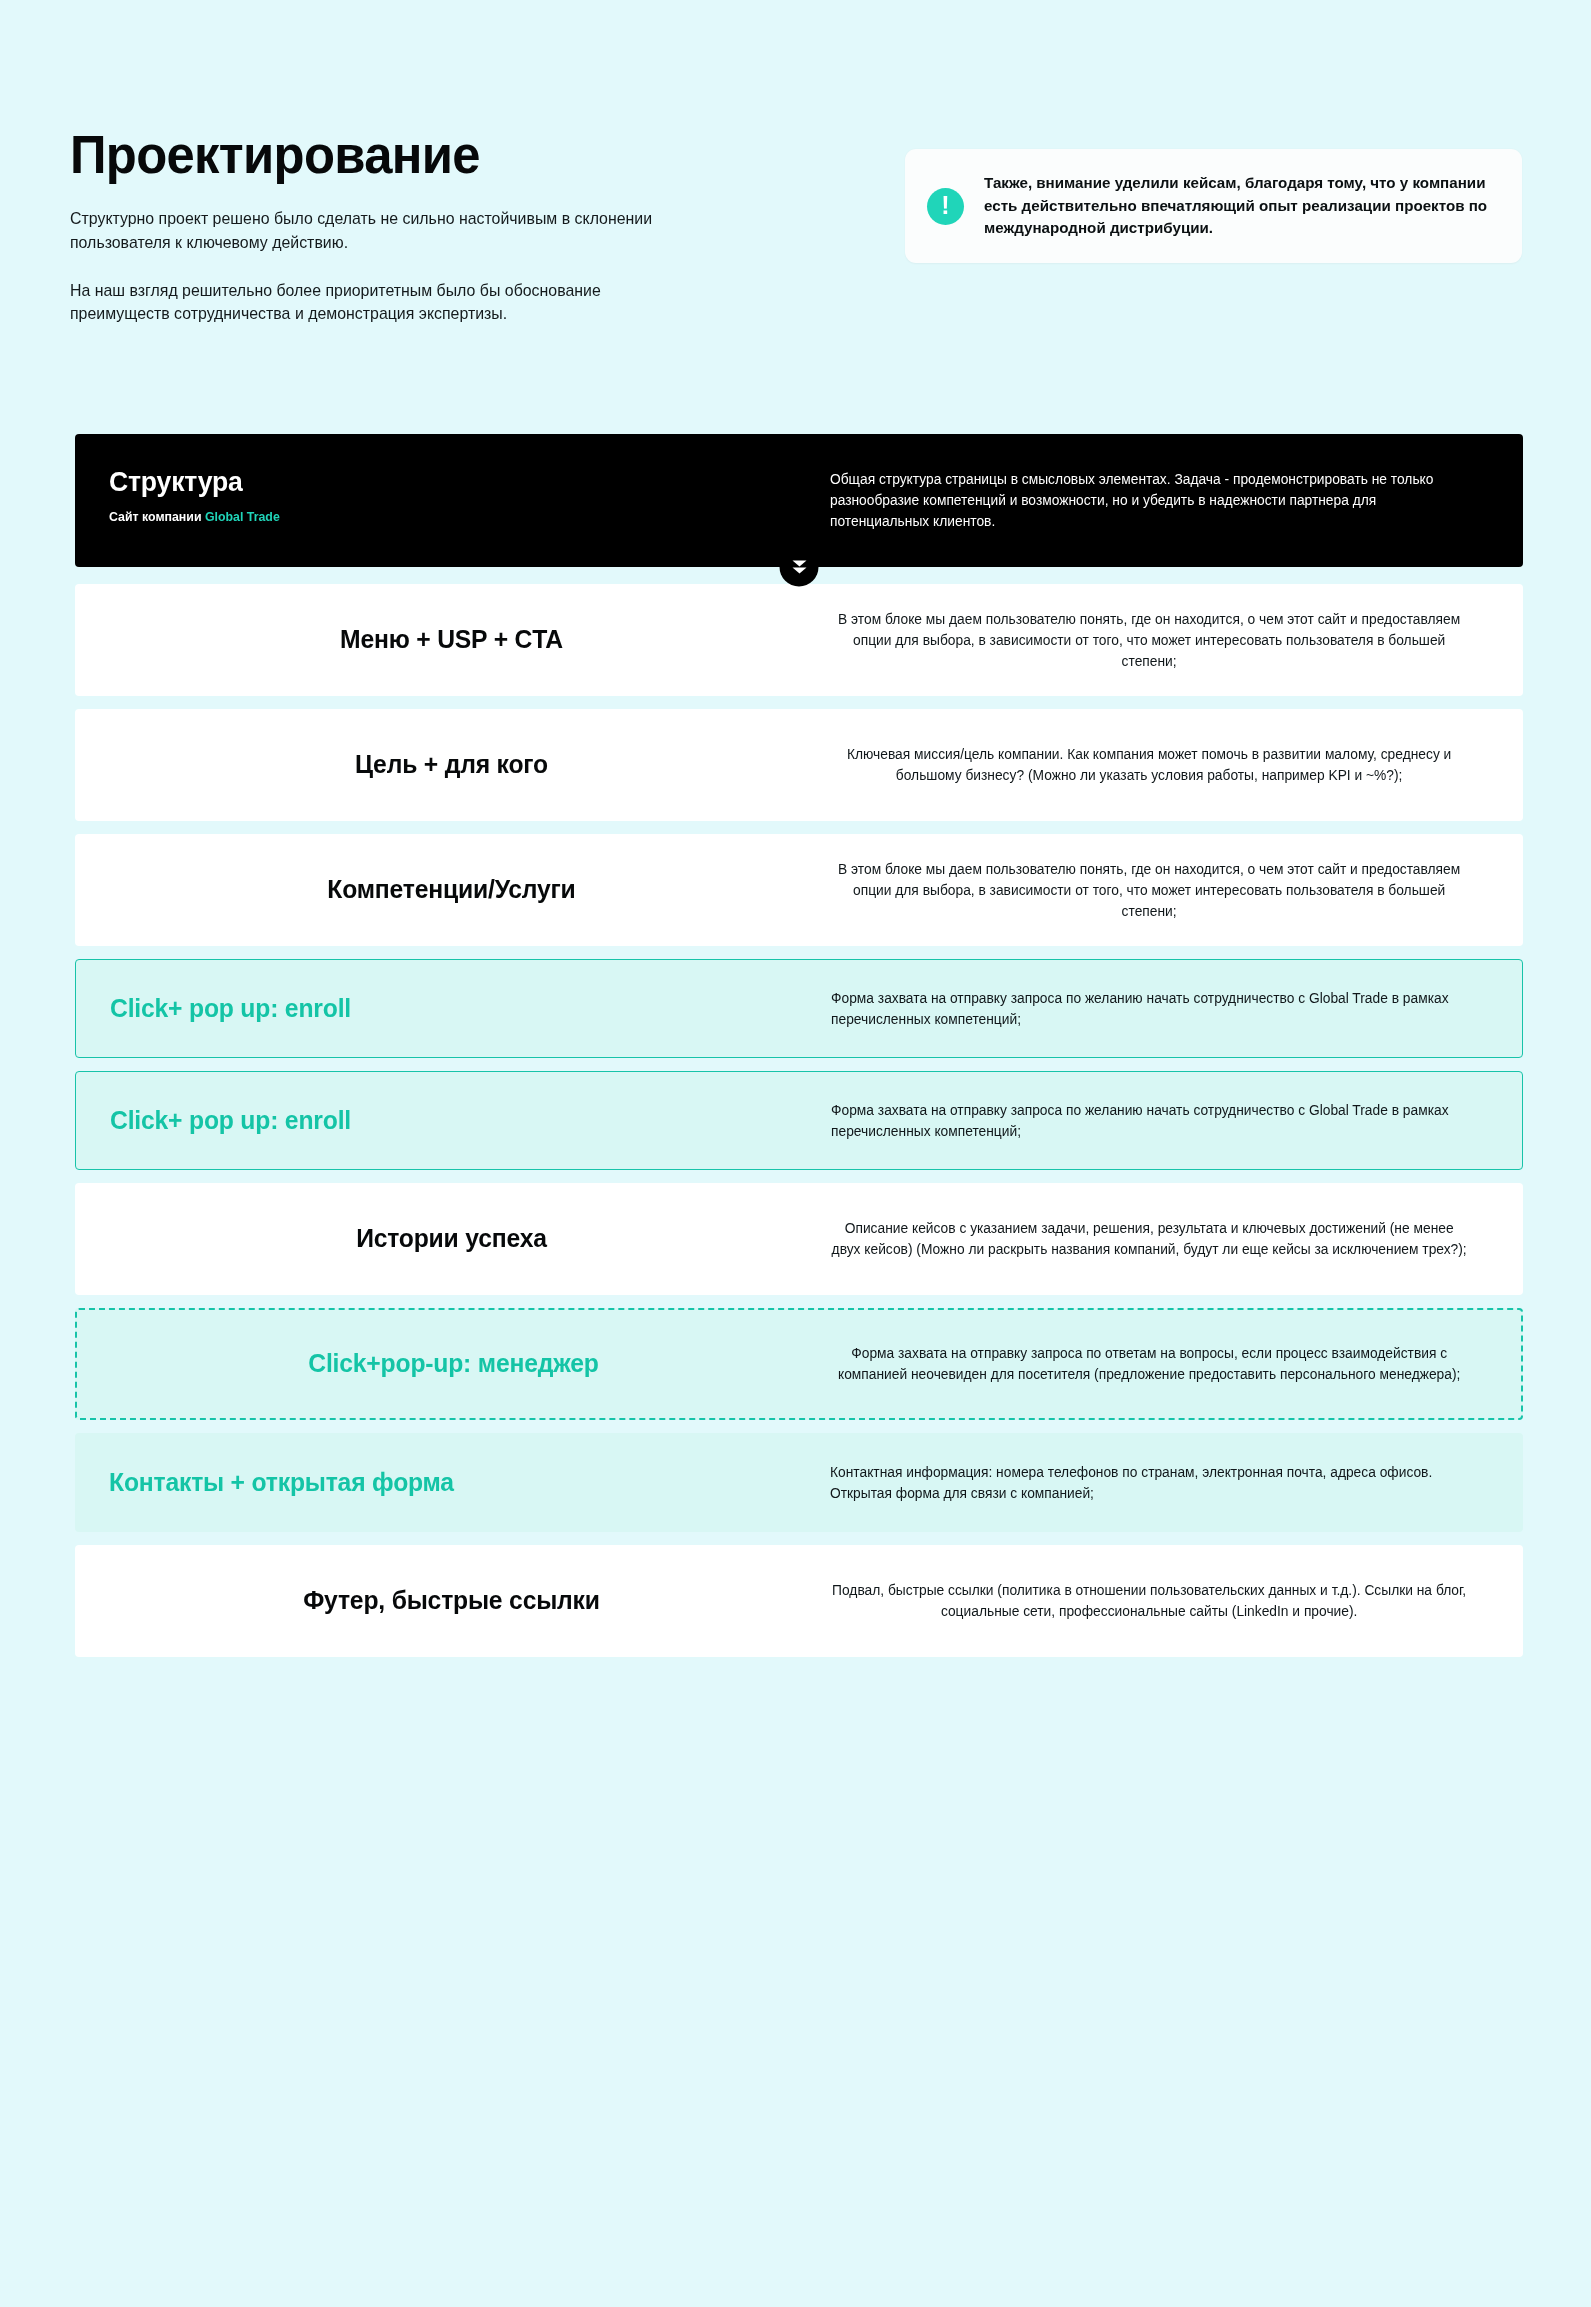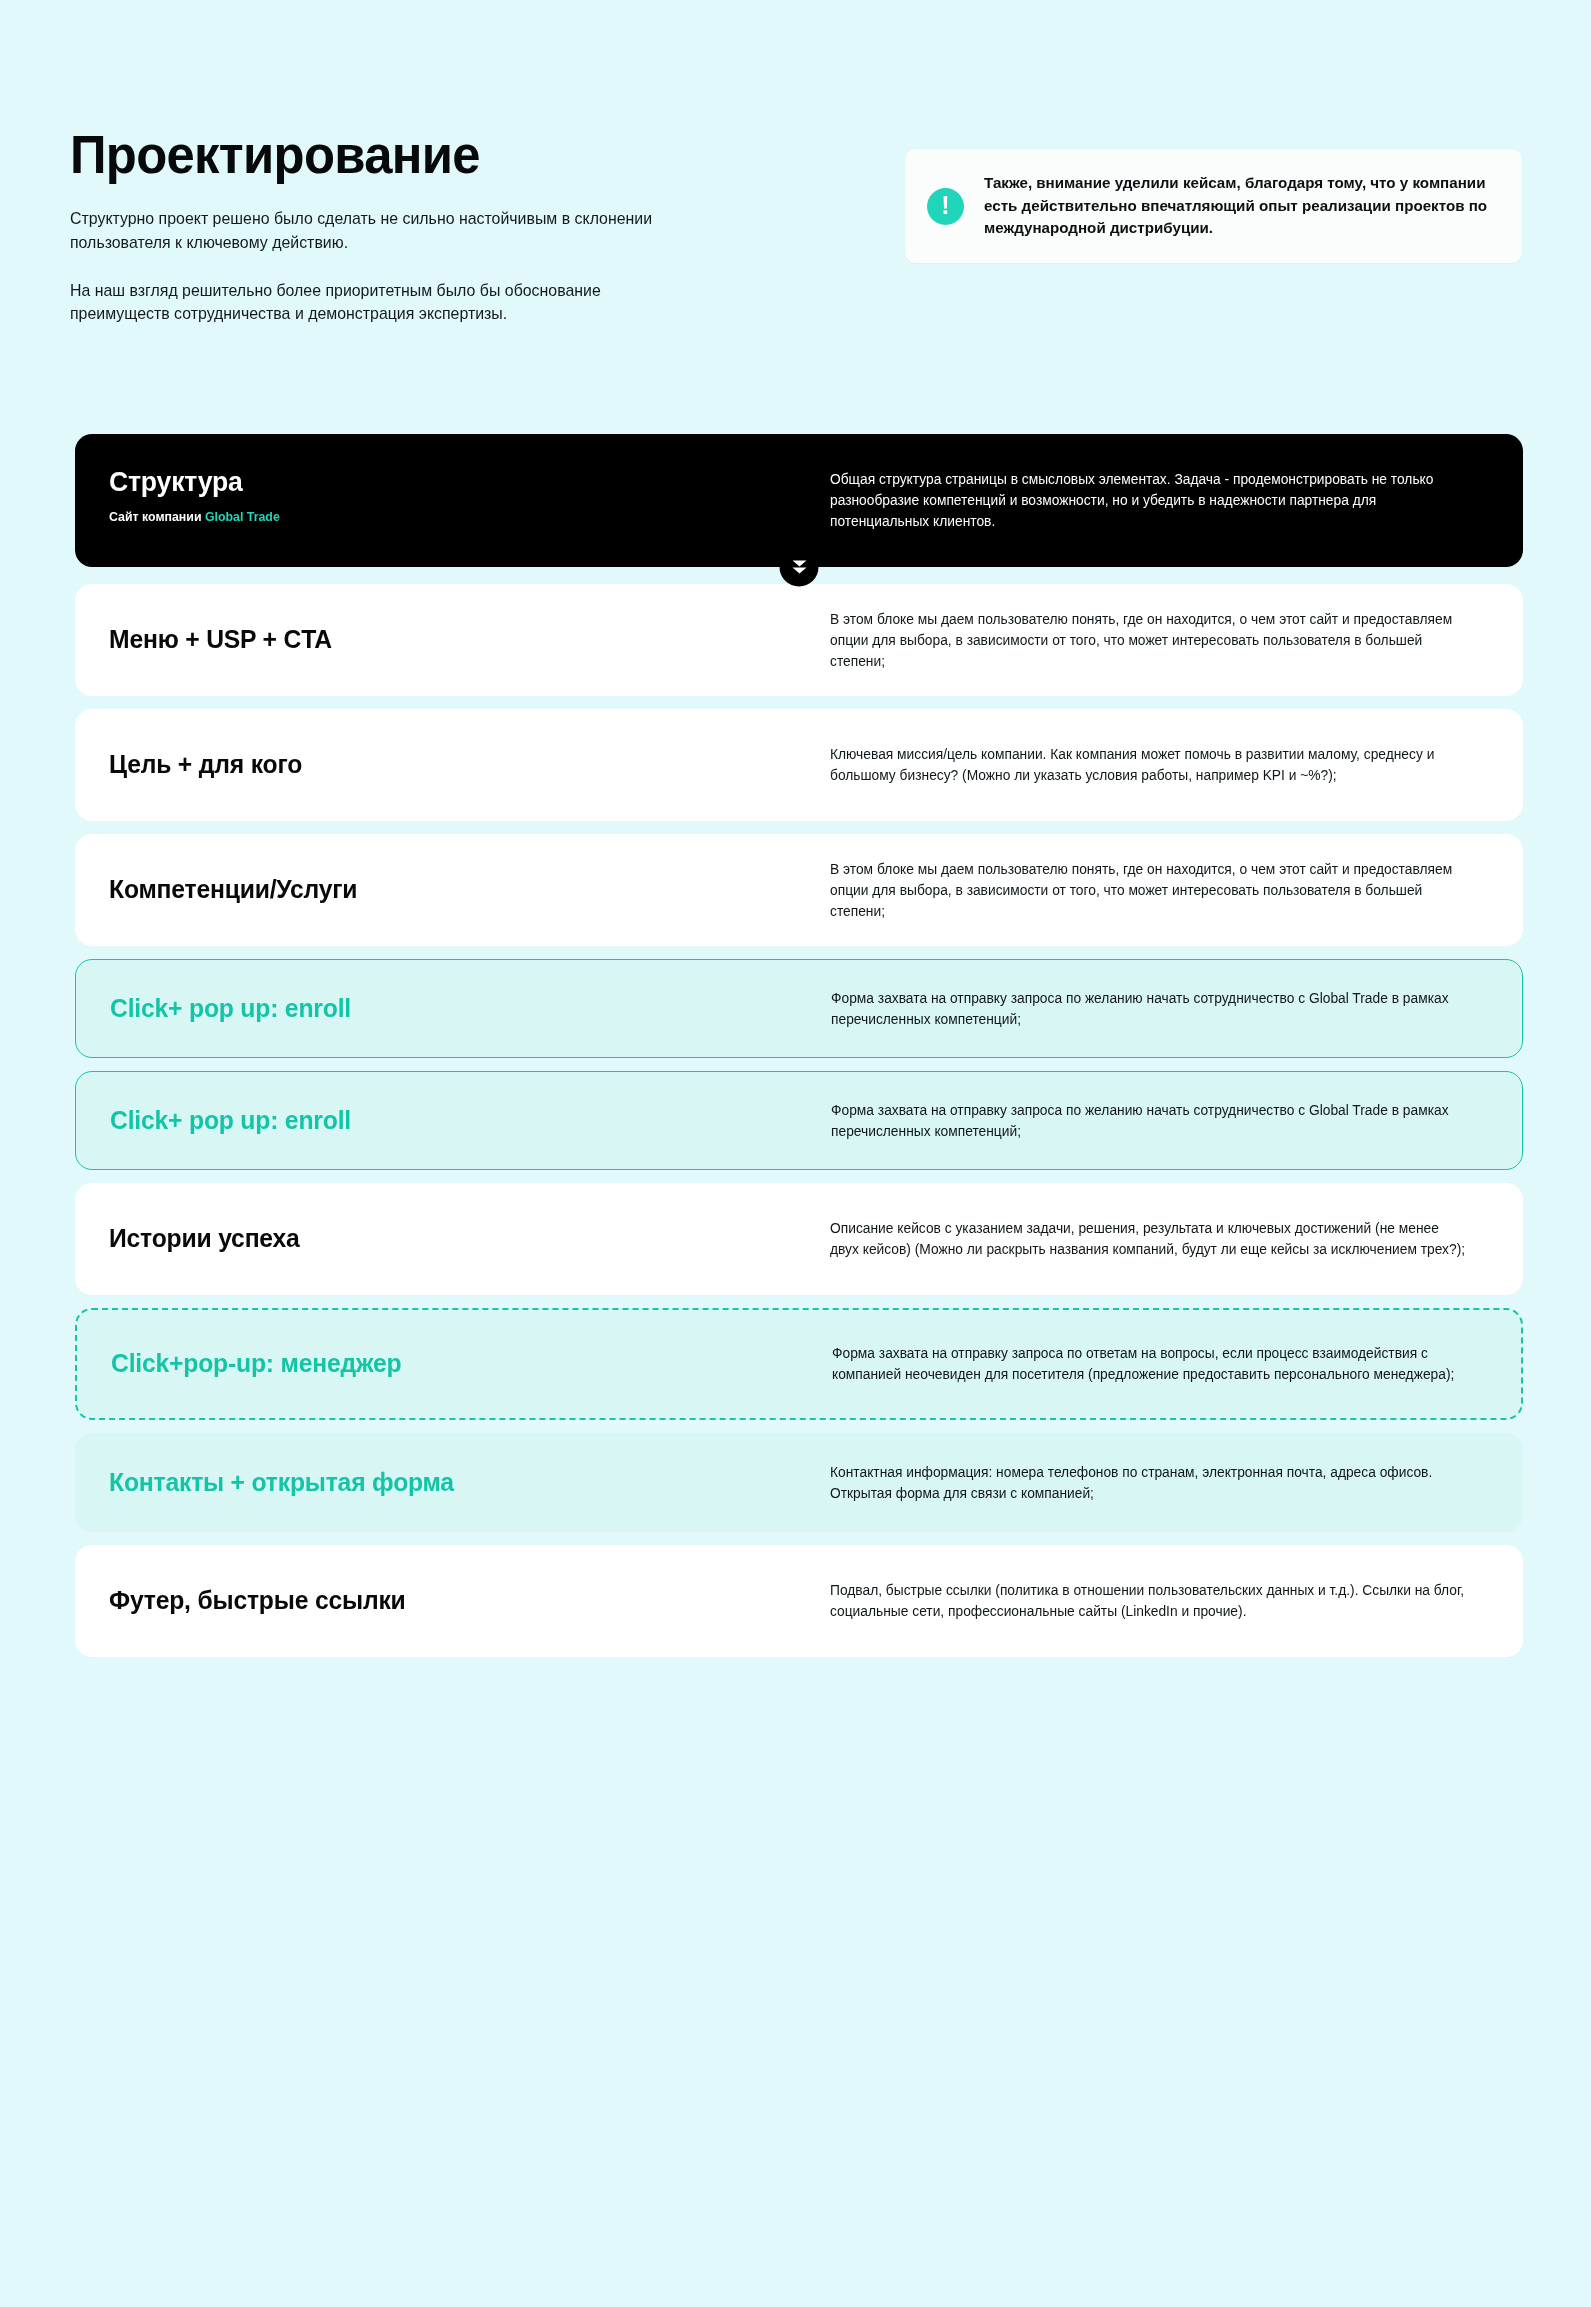--- a/index.html
+++ b/index.html
@@ -44,21 +44,21 @@
   .callout-text{
     font-size:15.4px;line-height:1.46;font-weight:700;color:#0b1012;
     transform:scaleX(.985);transform-origin:left center;
   }
 
   
   .list{position:absolute;left:75px;top:434px;width:1448px;}
 
   .row{
     position:relative;box-sizing:border-box;
-    border-radius:17px;
+    border-radius:4px;
     display:flex;align-items:center;
     margin-bottom:13px;
     padding:0 0 0 34px;
     min-height:99px;
   }
   .row .title{
     flex:0 0 721px;
     font-size:26px;font-weight:700;letter-spacing:-0.2px;line-height:1.12;
     transform:scaleX(.95);transform-origin:left center;
   }
@@ -103,21 +103,21 @@
   .row.accent .title{color:#14c4a6;}
 
   
   .row.dashed{background:#d8f7f4;border:2px dashed #17c3a9;}
   .row.dashed .title{color:#14c4a6;}
 
   
   .row.fill{background:#d8f7f4;}
   .row.fill .title{color:#14c4a6;}
 
-  .row.tall{min-height:112px;}
+  .row.tall{min-height:112px;text-align:center;}
 </style>
 </head>
 <body>
 
 <div class="page">
 
   <div class="head">
     <h1 class="page-title">Проектирование</h1>
     <p class="intro-p">Структурно проект решено было сделать не сильно настойчивым в склонении пользователя к ключевому действию.</p>
     <p class="intro-p">На наш взгляд решительно более приоритетным было бы обоснование преимуществ сотрудничества и демонстрация экспертизы.</p>

